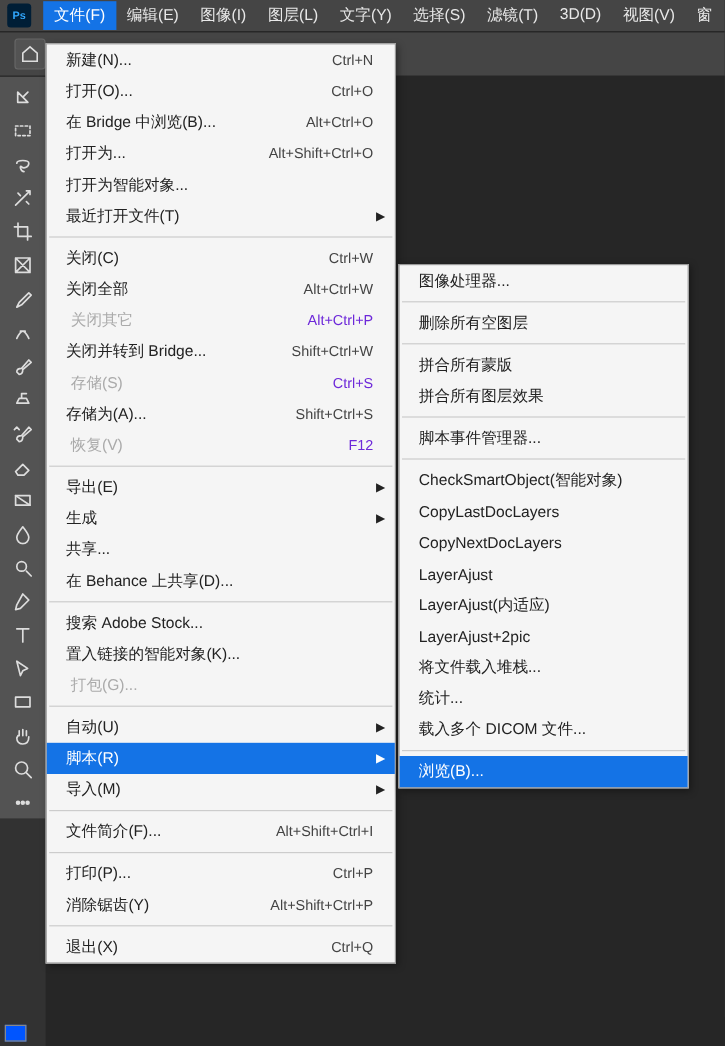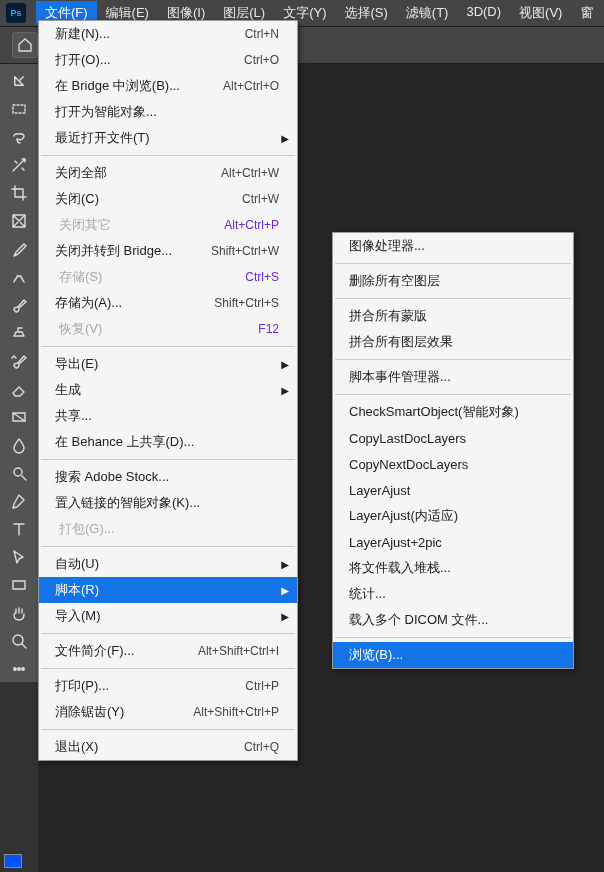--- a/index.html
+++ b/index.html
@@ -11,22 +11,22 @@
 .optbar { background: #454545; height: 38px; border-top: 1px solid #222; border-bottom: 1px solid #222; display: flex; align-items: center; padding-left: 12px; color: #ccc; font-size: 12px; }
 .home-btn { width: 26px; height: 26px; border: 1px solid #666; background: #535353; border-radius: 3px; display: flex; align-items: center; justify-content: center; margin-right: 14px; }
 .opt-txt { margin-right: 14px; color: #888; }
 .toolbar { position: absolute; left: 0; top: 64px; width: 38px; background: #535353; display: flex; flex-direction: column; align-items: center; padding-top: 4px; gap: 2px; }
 .tool { width: 30px; height: 26px; display: flex; align-items: center; justify-content: center; color: #ddd; border-radius: 2px; }
 .tool svg { width: 18px; height: 18px; }
 .canvas { position: absolute; left: 38px; top: 64px; right: 0; bottom: 0; background: #262626; }
 .color-sw { position: absolute; left: 4px; bottom: 4px; width: 30px; height: 20px; }
 .color-sw .fg { position: absolute; width: 18px; height: 14px; background: #0055ff; border: 1px solid #888; left: 0; bottom: 0; }
 .dropdown { position: absolute; background: #f5f5f5; border: 1px solid #999; box-shadow: 2px 2px 6px rgba(0,0,0,.4); font-size: 13px; color: #222; }
-.dropdown.main { left: 38px; top: 20px; width: 260px; }
-.dropdown.sub { left: 332px; top: 232px; width: 242px; }
+.dropdown.main { left: 38px; top: 36px; width: 292px; }
+.dropdown.sub { left: 332px; top: 220px; width: 242px; }
 .dd-row { display: flex; align-items: center; height: 26px; padding: 0 18px 0 16px; cursor: default; position: relative; }
 .dd-row.hl { background: #1473e6; color: #fff; justify-content: center; }
 .dd-row.dis { color: #aaa; padding-left: 20px; }
 .dd-label { flex: 1; white-space: nowrap; }
 .dd-short { color: #444; font-size: 12px; margin-left: 12px; }
 .dd-row.dis .dd-short { color: #6d28d9; }
 .dd-sep { height: 1px; background: #ccc; margin: 4px 2px; }
 .dd-arrow { position: absolute; right: 8px; font-size: 10px; }
 </style>
 </head>
@@ -191,34 +191,38 @@
     </div>
     <div class="dd-row">
       <span class="dd-label">打开(O)...</span>
       <span class="dd-short">Ctrl+O</span>
     </div>
     <div class="dd-row">
       <span class="dd-label">在 Bridge 中浏览(B)...</span>
       <span class="dd-short">Alt+Ctrl+O</span>
     </div>
     <div class="dd-row">
+      <span class="dd-label">打开为...</span>
+      <span class="dd-short">Alt+Shift+Ctrl+O</span>
+    </div>
+    <div class="dd-row">
       <span class="dd-label">打开为智能对象...</span>
     </div>
     <div class="dd-row">
       <span class="dd-label">最近打开文件(T)</span>
       <span class="dd-arrow">▶</span>
     </div>
     <div class="dd-sep"></div>
+    <div class="dd-row">
+      <span class="dd-label">关闭(C)</span>
+      <span class="dd-short">Ctrl+W</span>
+    </div>
     <div class="dd-row">
       <span class="dd-label">关闭全部</span>
       <span class="dd-short">Alt+Ctrl+W</span>
-    </div>
-    <div class="dd-row">
-      <span class="dd-label">关闭(C)</span>
-      <span class="dd-short">Ctrl+W</span>
     </div>
     <div class="dd-row dis">
       <span class="dd-label">关闭其它</span>
       <span class="dd-short">Alt+Ctrl+P</span>
     </div>
     <div class="dd-row">
       <span class="dd-label">关闭并转到 Bridge...</span>
       <span class="dd-short">Shift+Ctrl+W</span>
     </div>
     <div class="dd-row dis">

